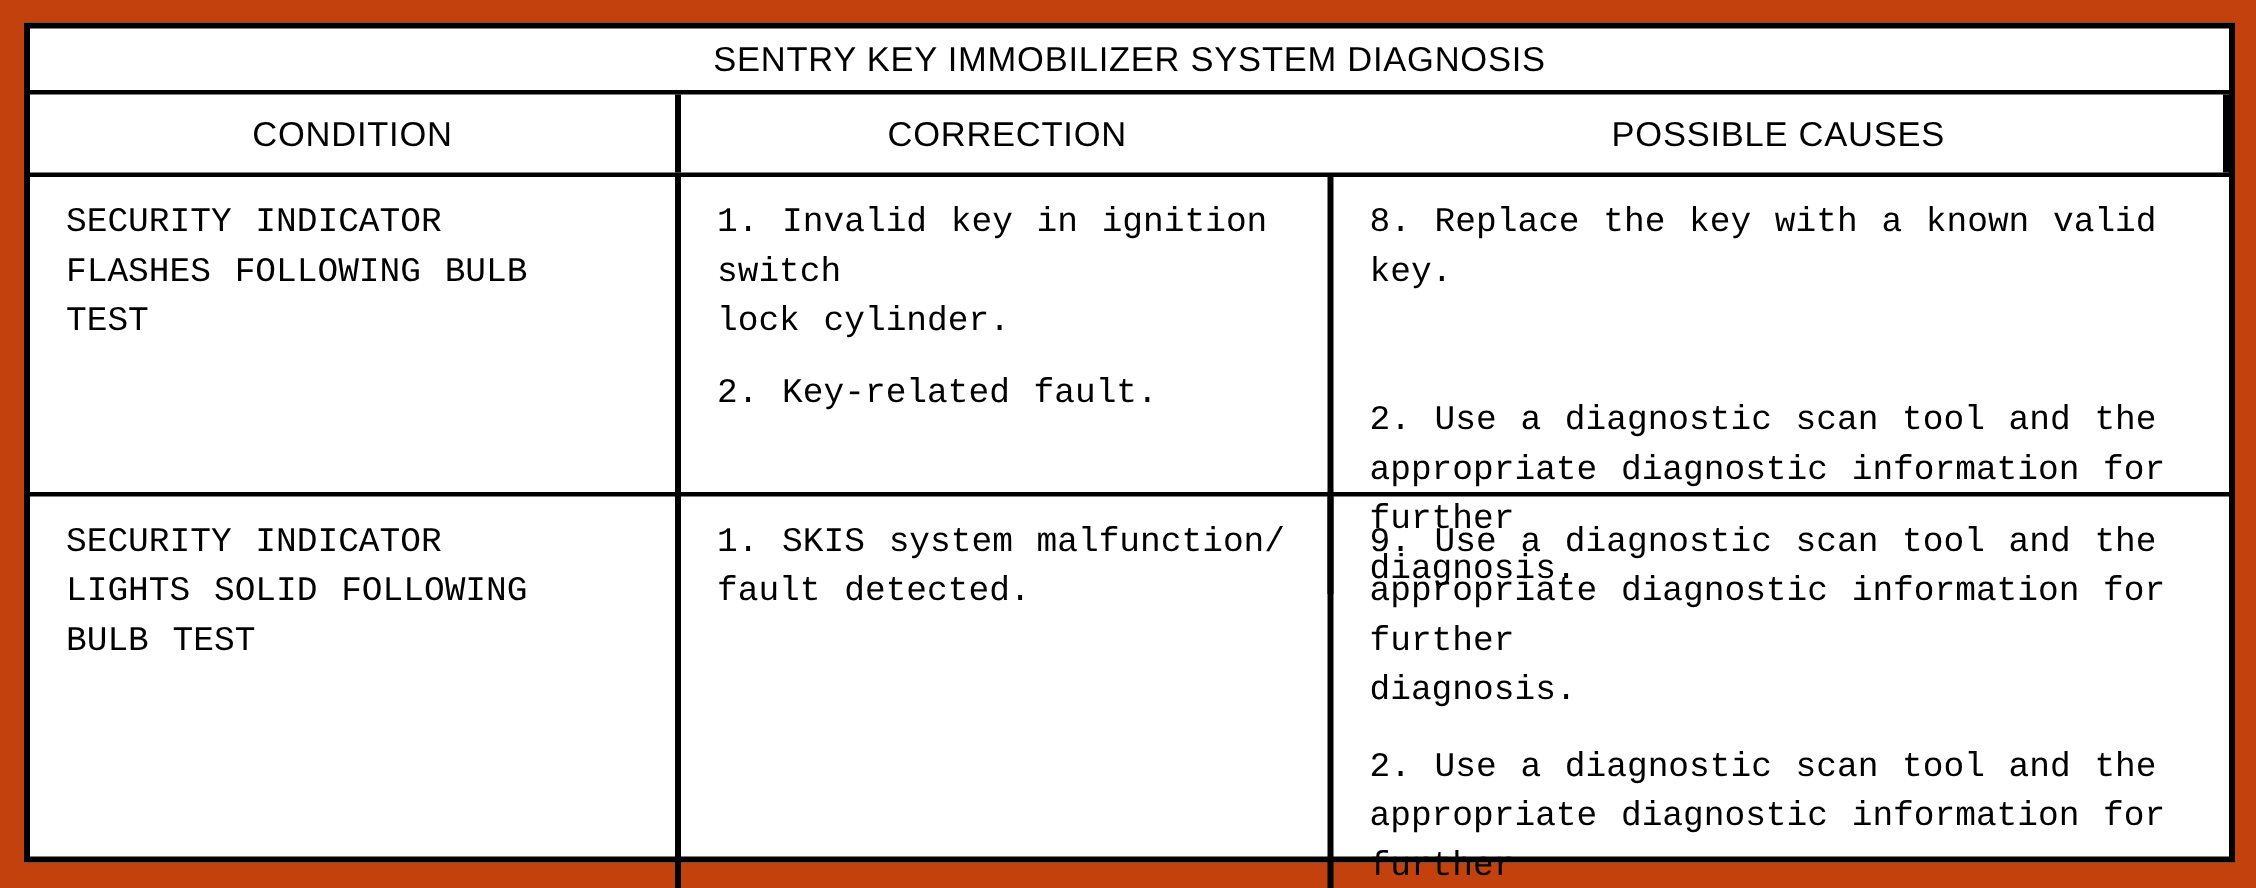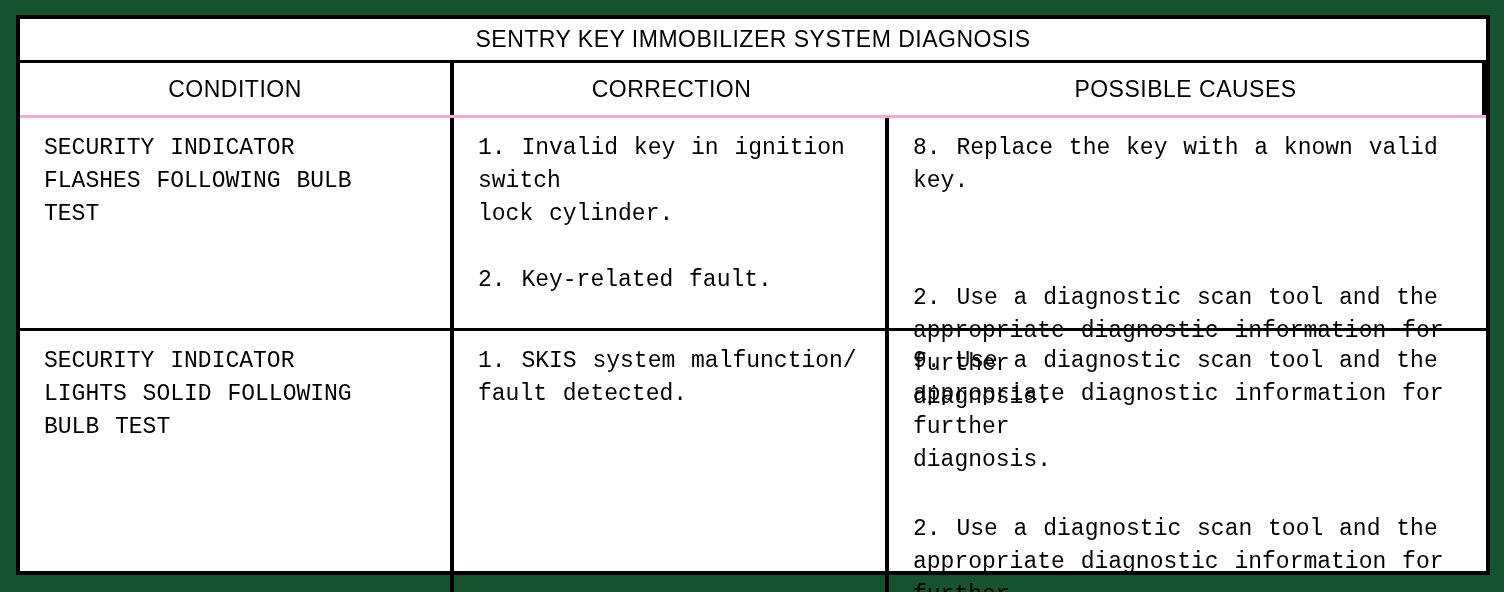--- a/index.html
+++ b/index.html
@@ -2,40 +2,40 @@
 <html><head>
 <meta charset="utf-8">
 <style>
   * { box-sizing: border-box; margin: 0; padding: 0; }
   html, body { background: #ffffff; }
   body {
     width: 1504px; height: 592px;
     font-family: "Liberation Sans", "DejaVu Sans", sans-serif;
     color: #000000;
   }
-  .page { position: relative; width: 1504px; height: 592px; background: #14532d; }
+  .page { position: relative; width: 1504px; height: 592px; background: #c2410c; }
   .diagnosis-table {
     position: absolute; left: 16px; top: 15px;
     width: 1474px;
     border: 4px solid #000000;
     background: #ffffff;
   }
   .title-row {
     height: 44px;
     border-bottom: 3px solid #000000;
     display: flex; align-items: center; justify-content: center;
     font-size: 23px;
     letter-spacing: 0.5px;
     white-space: nowrap;
   }
   .header-row {
     display: grid;
     grid-template-columns: 434px 435px 1fr;
     height: 55px;
-    border-bottom: 3px solid #f9a8d4;
+    border-bottom: 3px solid #000000;
   }
   .th {
     display: flex; align-items: center; justify-content: center;
     font-size: 23px;
     letter-spacing: 0.5px;
   }
   .body-row {
     display: grid;
     grid-template-columns: 434px 435px 1fr;
   }
@@ -43,21 +43,21 @@
   .body-row.row2 { height: 240px; }
   .v-border { border-right: 4px solid #000000; }
   .cell {
     padding: 14px 12px 0 24px;
     font-size: 23px;
     line-height: 33px;
     white-space: pre-line;
     word-spacing: 2px;
     font-family: Liberation Mono, monospace;
   }
-  .items-cell { display: flex; flex-direction: column; gap: 18px; }
+  .items-cell { display: flex; flex-direction: column; }
   .item { 
     font-size: 23px;
     line-height: 33px;
     white-space: pre-line;
     word-spacing: 2px;
   }
   
   .row1 .causes .item2      { margin-top: 15px; }
   .row1 .corrections .item2 { margin-top: 66px; }
   .row2 .causes .item2      { margin-top: 51px; }

